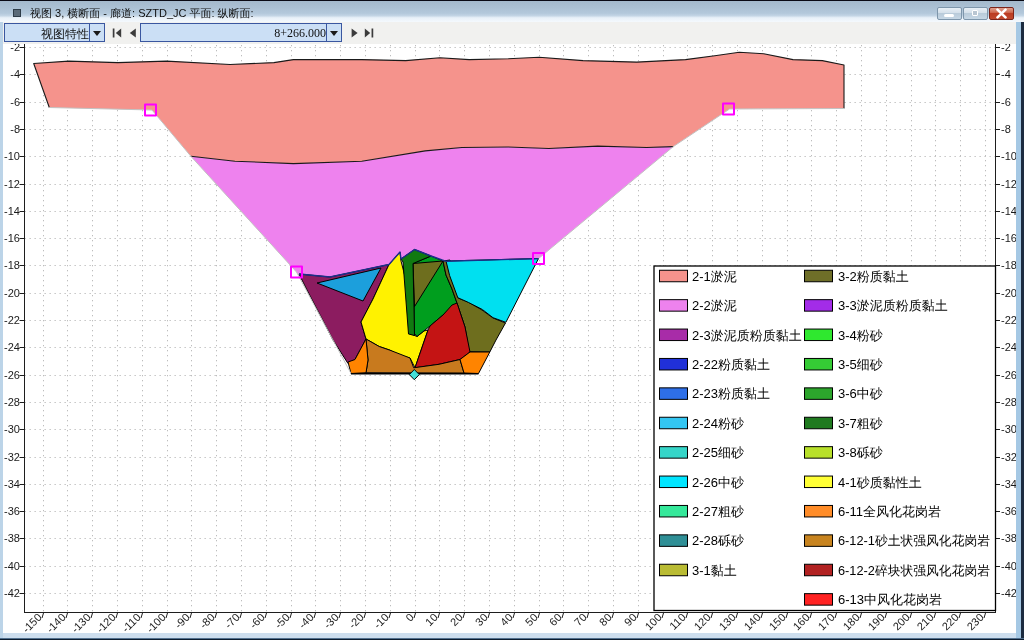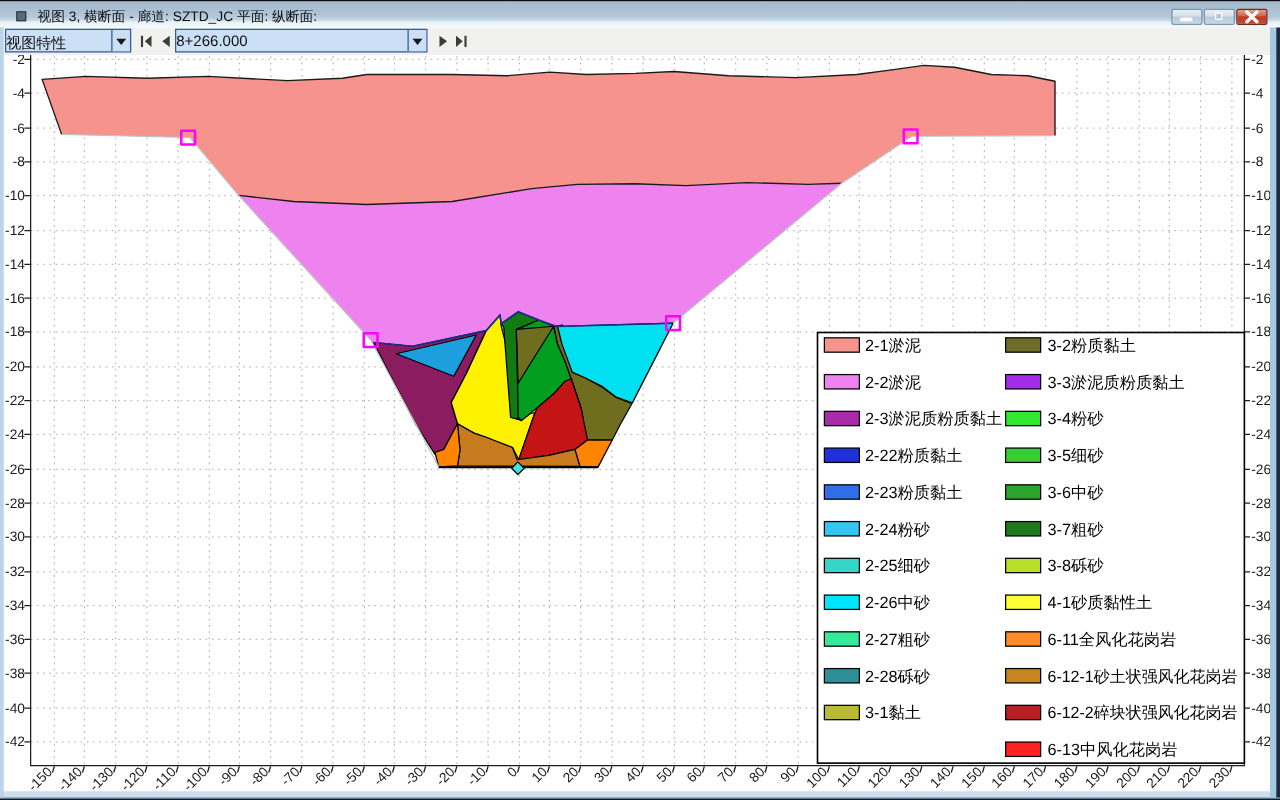--- a/index.html
+++ b/index.html
@@ -15,21 +15,21 @@
 #bmin{left:937px;width:25px;background:linear-gradient(#e8eff6 0%,#d4e0ea 45%,#b9cbda 50%,#c6d7e5 100%);border:1px solid #7e96ab;}
 #bmax{left:963px;width:25px;background:linear-gradient(#e8eff6 0%,#d4e0ea 45%,#b9cbda 50%,#c6d7e5 100%);border:1px solid #7e96ab;}
 #bclose{left:989px;width:25px;background:linear-gradient(#e0a08e 0%,#cf6a50 40%,#bc3c22 50%,#c04a2e 100%);border:1px solid #7c241a;}
 #bmin .g{position:absolute;left:6px;top:6px;width:10px;height:3px;background:#fff;border-radius:1.5px;}
 #bmax .g{position:absolute;left:8px;top:2px;width:4px;height:4px;background:#b9c6d2;border:1.6px solid #fff;border-radius:1px;}
 #bclose .g{position:absolute;left:0;top:0;width:23px;height:11px;}
 #toolbar{position:absolute;left:0;top:22px;width:1024px;height:22px;
  background:#f1f1ef;box-sizing:border-box;}
 .combo{position:absolute;top:1px;height:19px;border:1px solid #3a57a0;box-sizing:border-box;
  background:#cbdff5;font-size:12px;color:#101010;}
-.combo .txt{position:absolute;left:0;right:15px;top:2px;text-align:left;}
+.combo .txt{position:absolute;left:0;right:15px;top:2px;text-align:right;font-family:Liberation Serif, serif;}
 .combo .dd{position:absolute;right:0;top:0;bottom:0;width:14px;border-left:1px solid #3a57a0;
  background:#cbdff5;}
 .combo .dd:after{content:"";position:absolute;left:3px;top:7px;border:4px solid transparent;border-top:5px solid #1a1a1a;}
 #combo1{left:4px;width:101px;}
 #combo2{left:140px;width:202px;padding-left:24px;}
 .nav{position:absolute;top:4px;width:14px;height:14px;}
 #plot{position:absolute;left:0;top:44px;width:1024px;height:588px;background:#fff;}
 #sbar1{position:absolute;left:0;top:633px;width:1024px;height:4.5px;background:#cddeee;}
 #sbar2{position:absolute;left:0;top:637.5px;width:1024px;height:1.3px;background:#52708e;}
 #sbar3{position:absolute;left:0;top:638.8px;width:1024px;height:1.2px;background:#0c1c2e;}

